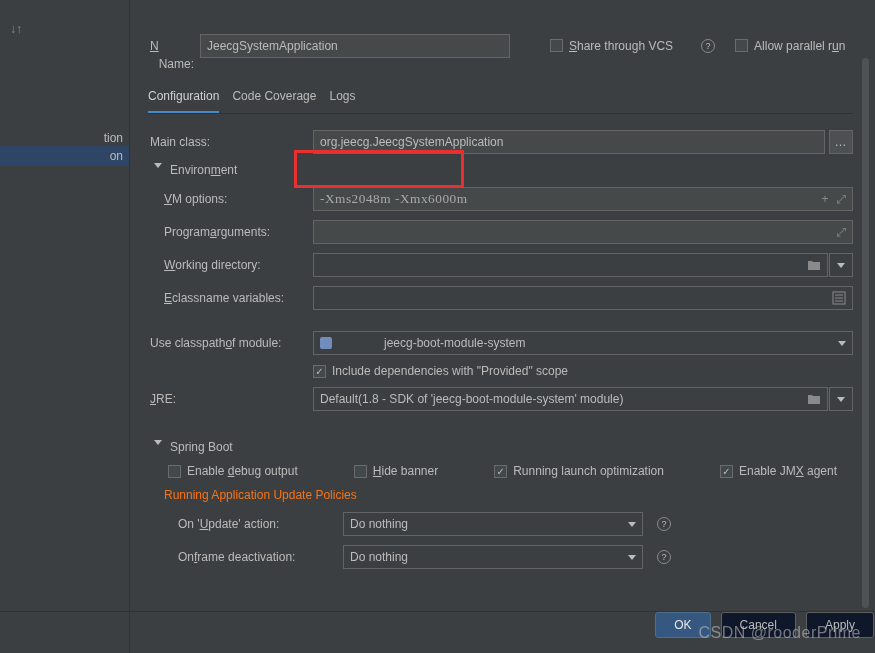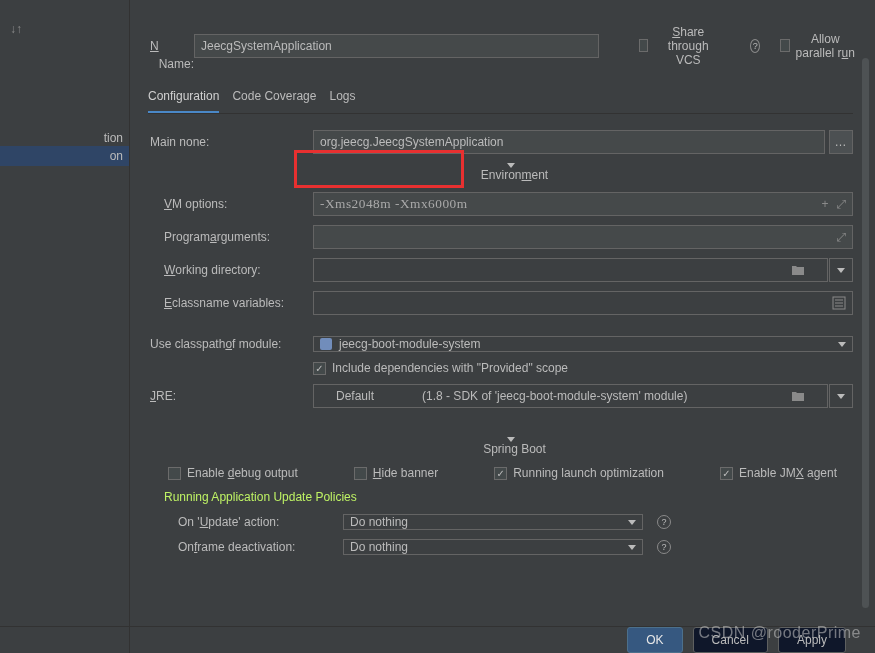--- a/index.html
+++ b/index.html
@@ -38,63 +38,63 @@
   .label.ind { padding-left: 16px; }
   .label.ind2 { padding-left: 30px; }
   .field {
     flex: 1; height: 24px; line-height: 22px;
     background: #45494a; border: 1px solid #646464;
     padding: 0 6px; color: #bbb; margin-right: 22px;
     display:flex; align-items:center;
   }
   .field.dark { background:#3c3f41; border:1px solid #646464; }
   .top-row { display: flex; align-items: center; padding-top: 20px; }
-  .top-row .field { width:405px; flex:none; margin-right:40px;}
+  .top-row .field { width:310px; flex:none; margin-right:40px;}
   .chk { display:inline-flex; align-items:center; margin-right:20px; color:#bbb; cursor:pointer;text-align:center;}
   .chk .box { width:13px; height:13px; border:1px solid #6b6b6b; background:#43494a;
     margin-right:6px; display:flex; align-items:center; justify-content:center; }
   .chk .box.checked::after { content:"✓"; color:#bbb; font-size:10px; }
   u.mn { text-decoration: underline; }
   .tabs { display:flex; gap:13px; border-bottom:1px solid #323232; margin:18px 22px 16px 0; }
   .tab { padding:0 0 8px 0; color:#bbb; }
   .tab.active { border-bottom:2px solid #4a88c7; color:#d0d0d0; }
-  .sect-title { display:flex; align-items:center; margin: 6px 0 10px 6px; flex-direction: column; }
+  .sect-title { display:flex; margin: 6px 0 10px 6px; }
   .tri { display:inline-block; width:0; height:0; border-left:4px solid transparent;
     border-right:4px solid transparent; border-top:5px solid #bbb; margin-right:8px; }
   .sq-btn { width:24px; height:24px; background:#4c5052; border:1px solid #646464;
     display:flex; align-items:center; justify-content:center; margin-right:22px; margin-left:-18px;}
   .ellips { letter-spacing:1px; color:#bbb; }
   .redbox { position:absolute; border:3px solid #e83030; pointer-events:none; }
   .vm-input { font-family:"SimSun",serif; color:#a9a9a9; letter-spacing:0.5px;
     background: #45494a; border: none; outline: none; width: 100%; }
   .inner-icons { margin-left:auto; display:flex; gap:8px; color:#8a8a8a; }
-  .sel { flex:1; height:16px; background:#3c3f41; border:1px solid #646464;
-    display:flex; align-items:center; padding:4px 6px; color:#bbb; margin-right:22px;}
+  .sel { flex:1; height:24px; background:#3c3f41; border:1px solid #646464;
+    display:flex; align-items:center; padding:4px 6px; color:#bbb; margin-right:22px;gap:45px;}
   .sel .caret { margin-left:auto; }
   .caret { width:0;height:0;border-left:4px solid transparent;border-right:4px solid transparent;border-top:5px solid #bbb;}
   .split { display:flex; gap:1px; margin-right:22px; flex:1;}
   .split .main-f { flex:1; height:24px; background:#3c3f41; border:1px solid #646464;
-    display:flex; align-items:center; padding:0 22px; color:#bbb;gap:48px; }
+    display:flex; align-items:center; padding:0 6px; color:#bbb; }
   .split .aux { width:24px; height:24px; background:#3c3f41; border:1px solid #646464;
     display:flex; align-items:center; justify-content:center;}
   .mod-icon { width:12px; height:12px; background:#718dbb; margin-right:7px;
     border-radius:2px; }
   .folder-ic svg { width:14px; height:12px; }
-  .footer { position:absolute; left:0; right:0; bottom:0; height:27px;
+  .footer { position:absolute; left:0; right:0; bottom:15px; height:27px;
     border-top:1px solid #323232; display:flex; align-items:center; justify-content:flex-end;
-    padding-right:29px; gap:10px; }
+    padding-right:1px; gap:10px; }
   .btn { height:26px; padding:0 18px; border:1px solid #5e6060; background:#0f172a;
     color:#bbb; display:flex; align-items:center; border-radius:3px;}
   .btn.primary { background:#365880; border-color:#4c708c; color:#e8e8e8; }
   .watermark { position:absolute; right:14px; bottom:11px; color:#c7c7c7; opacity:0.55;
     font-size:16px; pointer-events:none; letter-spacing:0.5px;text-align:right;}
   .gear svg, .list-ic svg { width:14px; height:14px; }
   .helpq { border:1px solid #8a8a8a; border-radius:50%; width:14px;height:14px;
     display:inline-flex;align-items:center;justify-content:center;font-size:9px;margin-left:8px;margin-right:20px;}
-  .subhead { color:#bef264; padding-left:16px; margin:4px 0 10px 0; }
+  .subhead { color:#f97316; padding-left:16px; margin:4px 0 10px 0; }
   .chkrow { display:flex; align-items:center; gap:36px; margin:0 0 10px 20px;}
 </style>
 </head>
 <body>
 
 <div class="left-panel">
   <div class="left-sort-icon">↓↑</div>
   <div class="tree-item">tion</div>
   <div class="tree-item selected">on</div>
 </div>
@@ -118,21 +118,21 @@
       </label>
   </div>
 
   <div class="tabs">
     <div class="tab active">Configuration</div>
     <div class="tab">Code Coverage</div>
     <div class="tab">Logs</div>
   </div>
 
   <div class="row">
-    <div class="label">Main none:</div>
+    <div class="label">Main class:</div>
     <div class="field">org.jeecg.JeecgSystemApplication</div>
     <div class="sq-btn">
         <span class="ellips">…</span>
       </div>
   </div>
 
   <div class="sect-title">
     <span class="tri"></span>
     <span>Environ<u class="mn">m</u>ent</span>
   </div>

